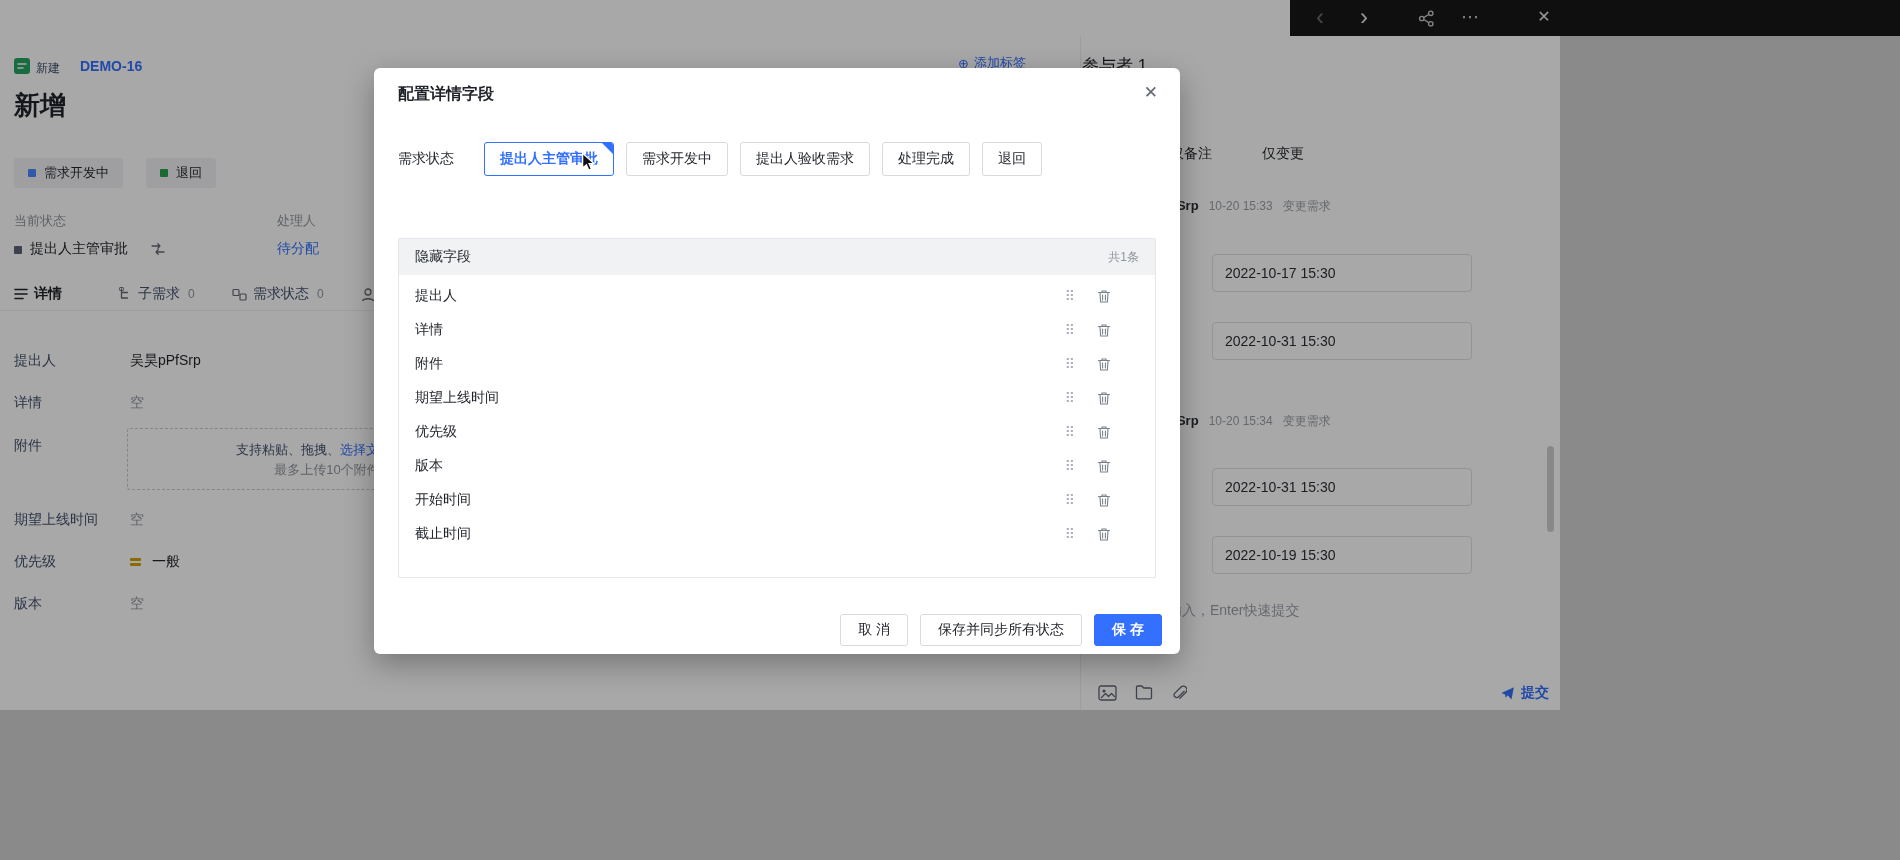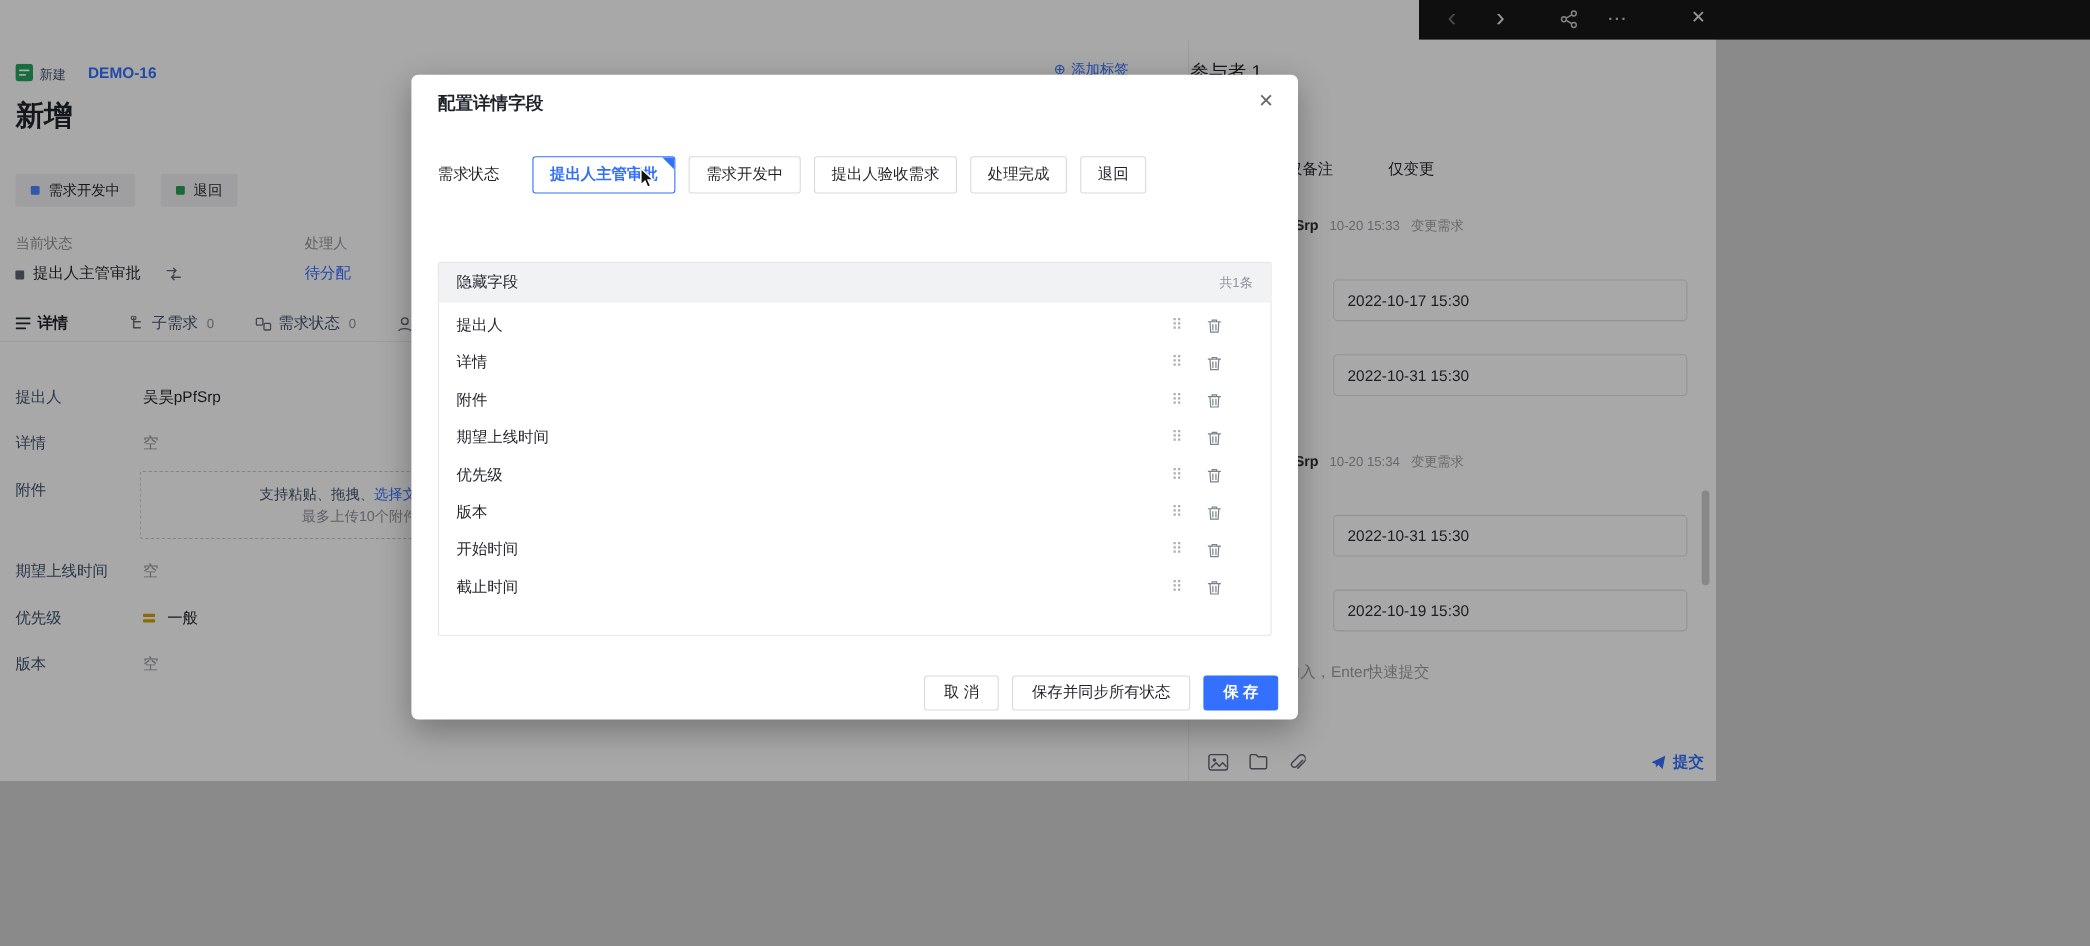--- a/index.html
+++ b/index.html
@@ -39,21 +39,21 @@
   .eqbar { width: 11px; height: 3px; background: #d4a106; border-radius: 1px; margin: 2px 0; }
 
   .hlink { position: absolute; left: 958px; top: 54px; font-size: 13px; color: #3370ff; cursor: pointer; display: flex; gap: 5px; align-items: center; }
   .hpart { position: absolute; left: 1082px; top: 54px; font-size: 17px; color: #1f2329; cursor: pointer; }
 
   .panel-divider { position: absolute; left: 1080px; top: 36px; height: 674px; border-left: 1px solid #eceef0; }
   .filter { position: absolute; top: 145px; font-size: 14px; color: #1f2329; cursor: pointer; }
   .ehead { position: absolute; white-space: nowrap; }
   .ename { font-size: 13px; font-weight: 700; color: #2b2f36; }
   .etime, .eaction { font-size: 12px; color: #9aa0a8; margin-left: 10px; }
-  .dbox { position: absolute; width: 322px; height: 38px; border: 1px solid #dee0e3; border-radius: 4px; background: #fff; line-height: 36px; padding: 0 12px; font-size: 14px; color: #2b2f36; }
+  .dbox { position: absolute; width: 260px; height: 38px; border: 1px solid #dee0e3; border-radius: 4px; background: #fff; line-height: 36px; padding: 0 12px; font-size: 14px; color: #2b2f36; }
   .ph { position: absolute; left: 1140px; top: 602px; font-size: 14px; color: #9aa0a8; white-space: nowrap; cursor: text; }
   .cico { position: absolute; top: 684px; cursor: pointer; display: flex; }
   .submit { position: absolute; left: 1500px; top: 684px; display: flex; gap: 6px; color: #3370ff; font-size: 14px; font-weight: 700; align-items: center; cursor: pointer; }
   .thumb { position: absolute; left: 1547px; top: 446px; width: 7px; height: 86px; background: #cfcfcf; border-radius: 4px; z-index: 3; cursor: pointer; }
 
   .overlay { position: absolute; left: 0; top: 0; width: 1900px; height: 860px; background: rgba(0,0,0,0.34); z-index: 10; }
 
   .modal { position: absolute; left: 374px; top: 68px; width: 806px; height: 586px; background: #fff; border-radius: 6px; box-shadow: 0 10px 30px rgba(0,0,0,0.3); z-index: 20; }
   .mtitle { position: absolute; left: 24px; top: 16px; font-size: 16px; font-weight: 700; color: #1f2329; }
   .mclose { position: absolute; right: 22px; top: 14px; font-size: 17px; color: #646a73; cursor: pointer; }

